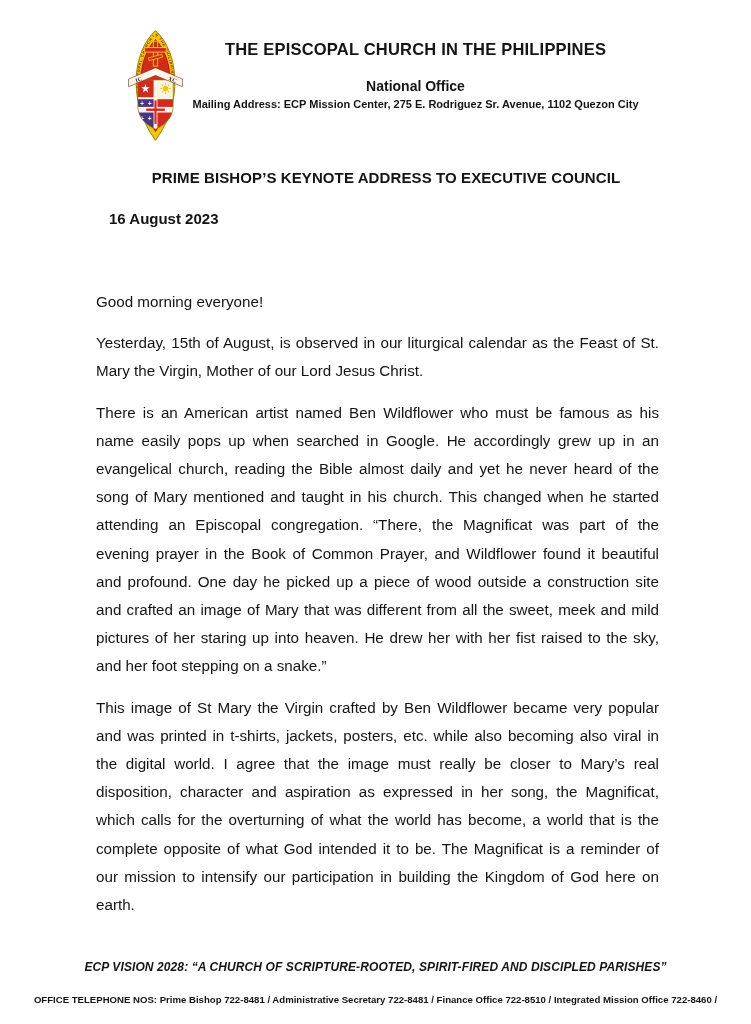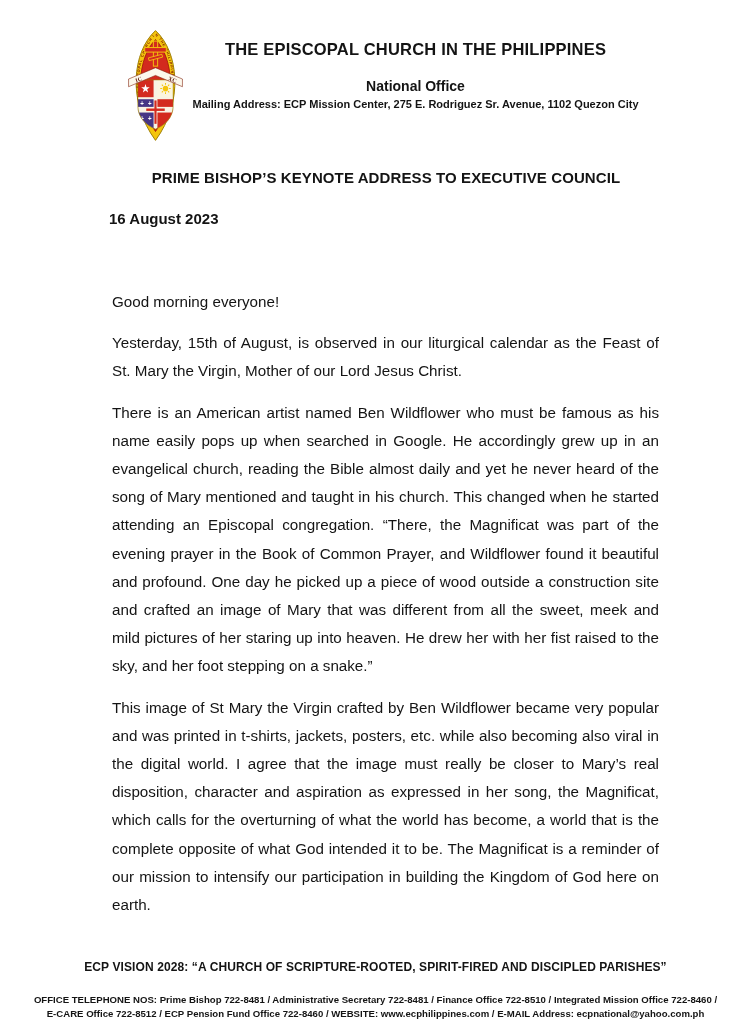--- a/index.html
+++ b/index.html
@@ -29,28 +29,28 @@
   }
   .doc-date{
     position:absolute;left:96px;top:210px;width:300px;
     font-size:15px;font-weight:bold;margin-left:13px;
   }
   .doc-body{
     position:absolute;left:96px;top:288px;width:563px;
     font-size:15.2px;line-height:28.2px;
     text-align:justify;
   }
-  .doc-body p{margin:0 0 13px 16px;}
+  .doc-body p{margin:0 0 13px 0;}
   .doc-body p.no-justify{text-align:left;}
   
   .footer{
     position:absolute;left:0;top:960px;width:751px;
     text-align:center;
   }
-  .vision{font-size:12px;font-weight:bold;letter-spacing:0.1px;line-height:15px;}
+  .vision{font-size:12px;font-weight:bold;letter-spacing:0.1px;line-height:15px;font-style:italic;}
   .contacts{font-size:9.6px;font-weight:bold;line-height:13.8px;margin-top:18px;}
 </style>
 </head>
 <body>
 
 <div class="page">
 
   <div class="seal">
     <svg viewBox="0 0 100 140" preserveAspectRatio="none">
 
@@ -130,17 +130,16 @@
     <p class="no-justify">Good morning everyone!</p>
     <p>Yesterday, 15th of August, is observed in our liturgical calendar as the Feast of St. Mary the Virgin, Mother of our Lord Jesus Christ.</p>
     <p>There is an American artist named Ben Wildflower who must be famous as his name easily pops up when searched in Google. He accordingly grew up  in an evangelical church, reading the Bible almost daily and yet he never heard of the song of Mary mentioned and taught in his church. This changed when he started attending an Episcopal congregation. “There, the Magnificat was part of the evening prayer in the Book of Common Prayer, and Wildflower found it beautiful and profound. One day he picked up a piece of wood outside a construction site and crafted an image of Mary that was different from all the sweet, meek and mild pictures of her staring up into heaven. He drew her with her fist raised to the sky, and her foot stepping on a snake.”</p>
     <p>This image of St Mary the Virgin crafted by Ben Wildflower became very popular and was printed in t-shirts, jackets, posters, etc. while also becoming also viral in the digital world.  I agree that the image must really be closer to Mary’s real disposition, character and aspiration as expressed in her song, the Magnificat, which calls for the overturning of what the world has become,  a world that is the complete opposite of what God intended it to be. The Magnificat is a reminder of our mission to intensify our participation in building the Kingdom of God here on earth.</p>
   </div>
 
   <div class="footer">
     <div class="vision">ECP VISION 2028: “A CHURCH OF SCRIPTURE-ROOTED, SPIRIT-FIRED AND DISCIPLED PARISHES”</div>
     <div class="contacts">
       <div>OFFICE TELEPHONE NOS: Prime Bishop 722-8481 / Administrative Secretary 722-8481 / Finance Office 722-8510 / Integrated Mission Office 722-8460 /</div>
-      <div>E-CARE Office 722-8512 / ECP Pension Fund Office 722-8460 / WEBSITE: www.ecphilippines.com / E-MAIL Address: ecpnational@yahoo.com.ph</div>
     </div>
   </div>
 
 </div>
 
 </body></html>

